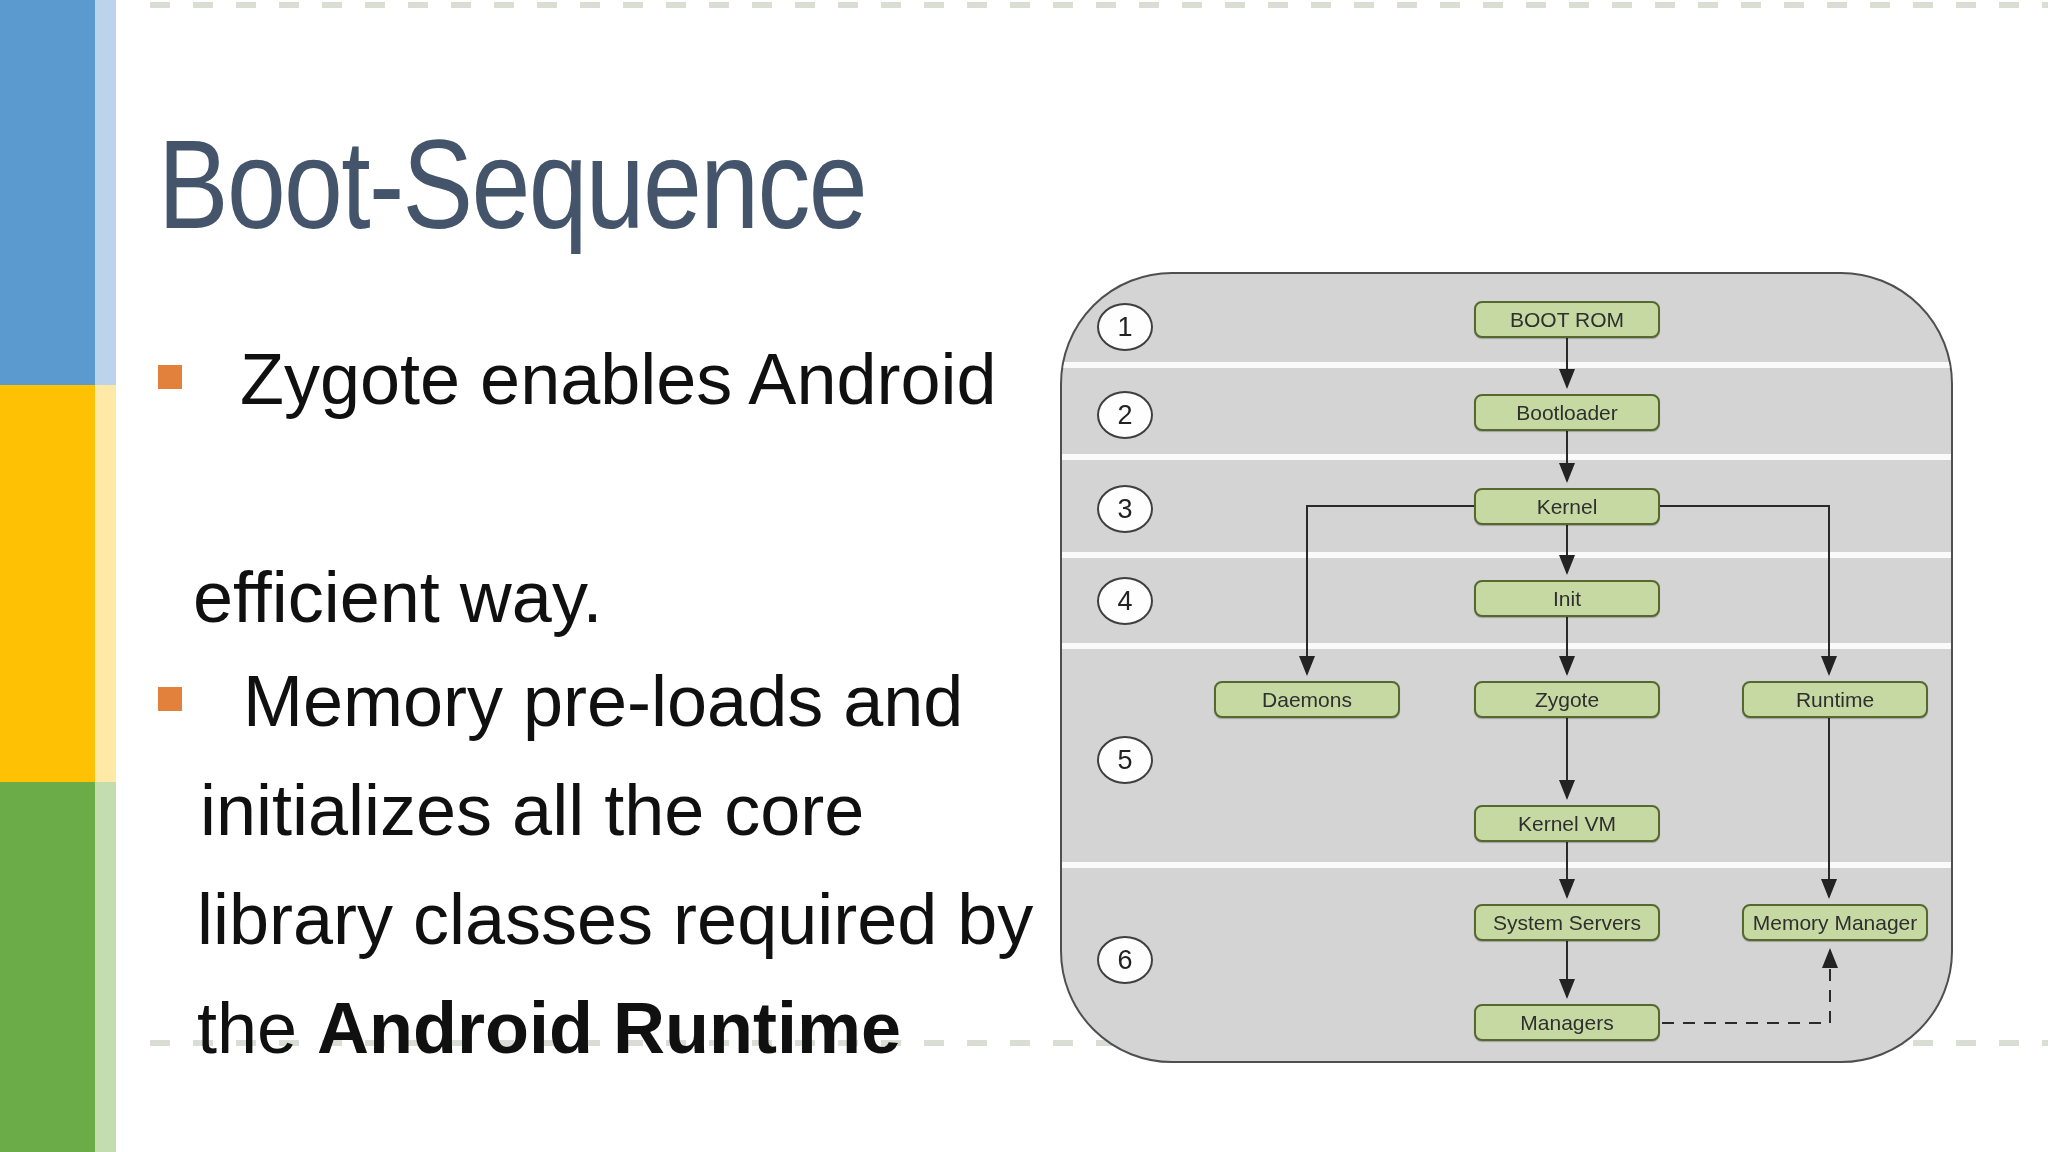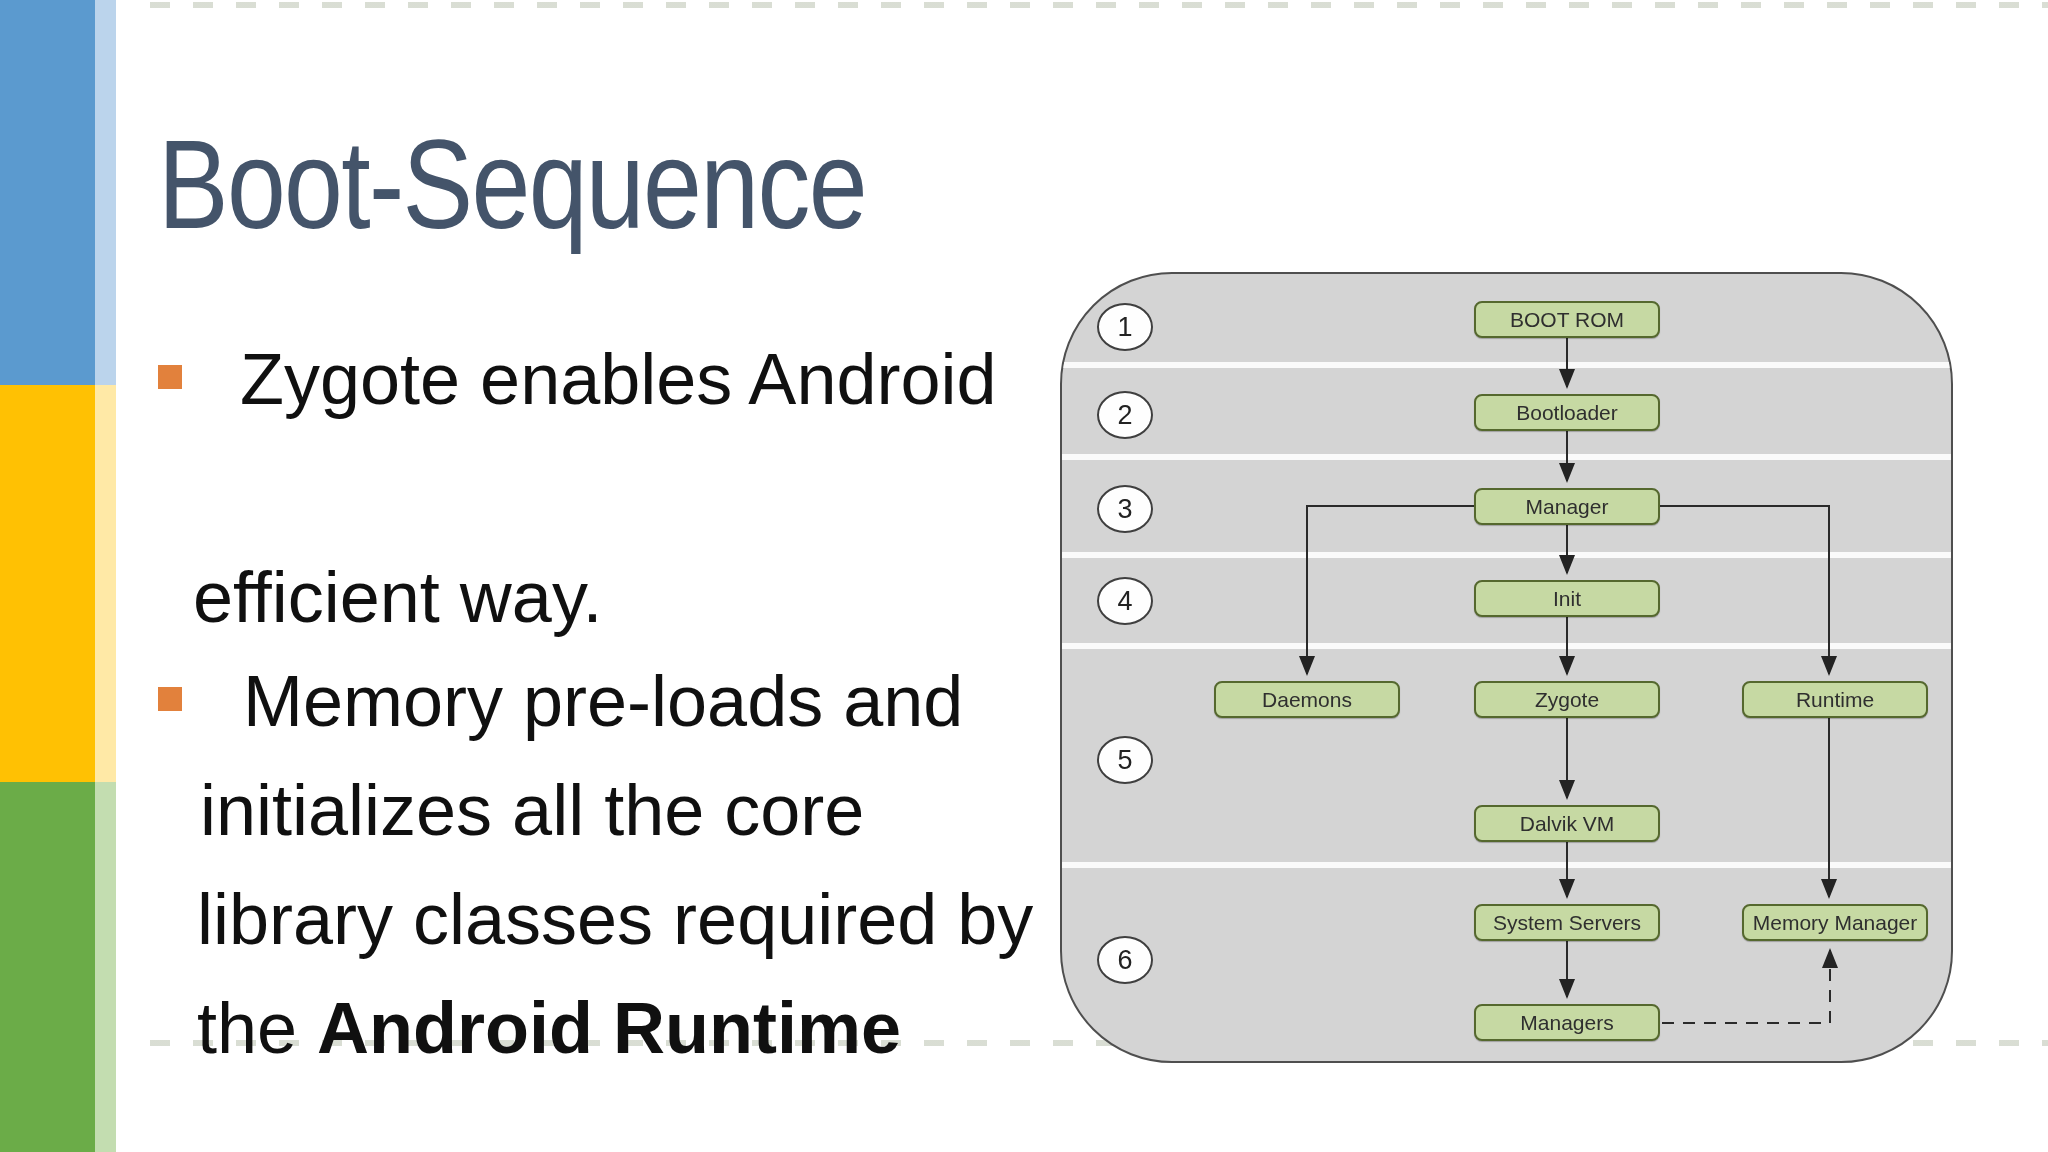--- a/index.html
+++ b/index.html
@@ -144,25 +144,25 @@
 
     <div class="step-circle c0">1</div>
     <div class="step-circle c1">2</div>
     <div class="step-circle c2">3</div>
     <div class="step-circle c3">4</div>
     <div class="step-circle c4">5</div>
     <div class="step-circle c5">6</div>
 
     <div class="node col-mid r-bootrom">BOOT ROM</div>
     <div class="node col-mid r-bootloader">Bootloader</div>
-    <div class="node col-mid r-kernel">Manager</div>
+    <div class="node col-mid r-kernel">Kernel</div>
     <div class="node col-mid r-init">Init</div>
     <div class="node col-left r-fork">Daemons</div>
     <div class="node col-mid r-fork">Zygote</div>
     <div class="node col-right r-fork">Runtime</div>
-    <div class="node col-mid r-dalvik">Dalvik VM</div>
+    <div class="node col-mid r-dalvik">Kernel VM</div>
     <div class="node col-mid r-servers">System Servers</div>
     <div class="node col-right r-servers">Memory Manager</div>
     <div class="node col-mid r-managers">Managers</div>
 
   </div>
 
 </div>
 
 </body></html>

